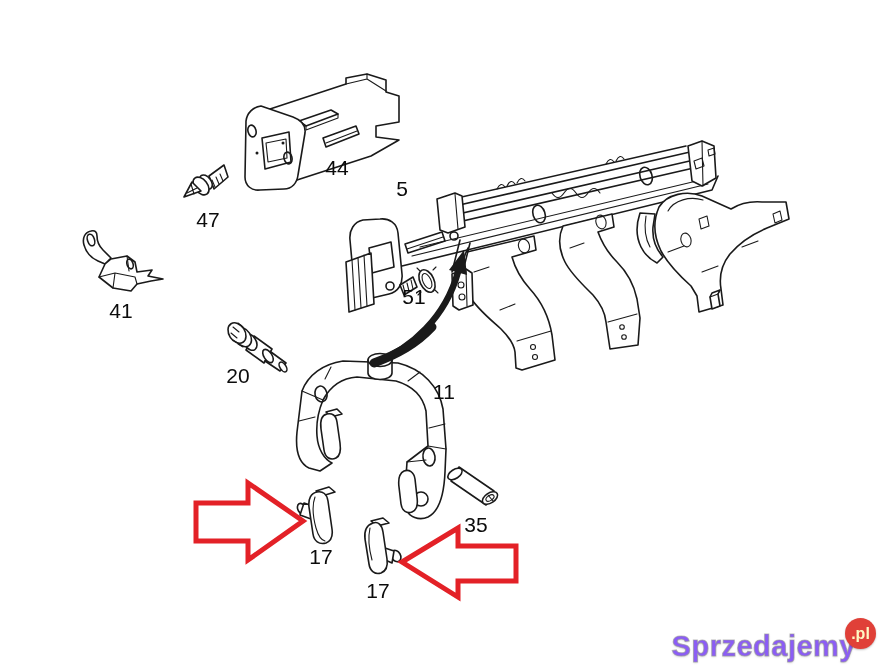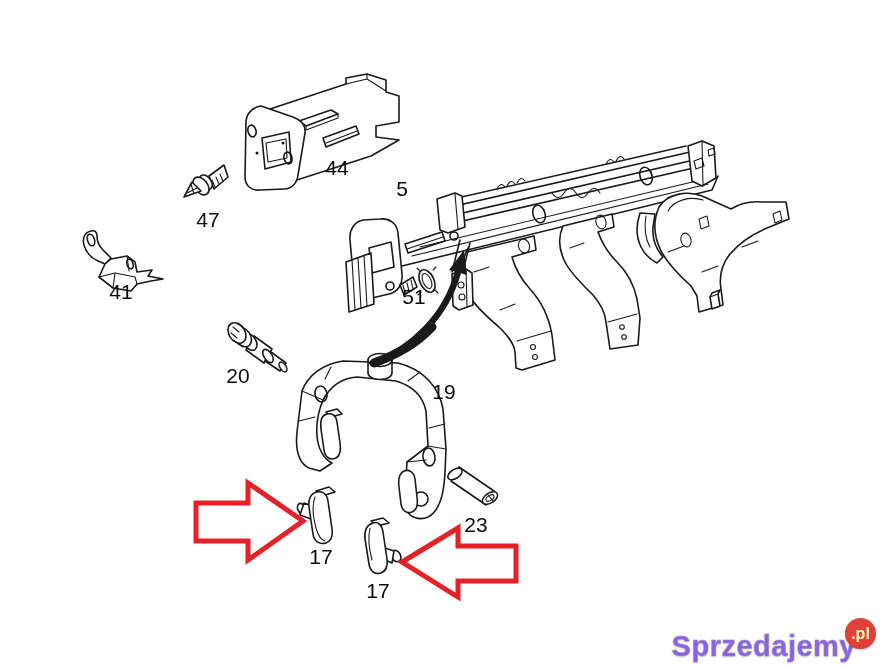--- a/index.html
+++ b/index.html
@@ -21,21 +21,21 @@
   .blk{fill:var(--line-color);stroke:none;}
   .blkline{fill:none;stroke:var(--line-color);stroke-width:6.5;stroke-linecap:round;}
   .blkline2{fill:none;stroke:var(--line-color);stroke-width:9;stroke-linecap:round;}
   .red{fill:none;stroke:var(--accent-red);stroke-width:5;stroke-linejoin:miter;}
   
   .plabel{
     position:absolute;transform:translate(-50%,-50%);
     font-size:21px;color:#0b0b0b;white-space:nowrap;
   }
   .pl0{left:337px;top:168px}.pl1{left:208px;top:220px}.pl2{left:402px;top:189px}
-  .pl3{left:121px;top:292px}.pl4{left:414px;top:297px}.pl5{left:238px;top:376px}
+  .pl3{left:121px;top:311px}.pl4{left:414px;top:297px}.pl5{left:238px;top:376px}
   .pl6{left:444px;top:392px}.pl7{left:476px;top:525px}.pl8{left:321px;top:557px}
   .pl9{left:378px;top:591px}
   
   .watermark{position:absolute;right:10px;bottom:6px;}
   .wm-brand{
     display:inline-block;font-size:29px;font-weight:bold;letter-spacing:.5px;
     color:#8b5cf6;-webkit-text-stroke:1.1px rgba(150,150,150,.6);
     text-shadow:0 1px 2px rgba(120,120,120,.35);padding-right:18px;line-height:1.1;
   }
   .wm-badge{
@@ -230,22 +230,22 @@
       <polygon class="red" points="402,562 458,528 458,546 516,546 516,581 458,581 458,597"></polygon>
     </g>
   </svg>
 
   <div class="plabel pl0">44</div>
   <div class="plabel pl1">47</div>
   <div class="plabel pl2">5</div>
   <div class="plabel pl3">41</div>
   <div class="plabel pl4">51</div>
   <div class="plabel pl5">20</div>
-  <div class="plabel pl6">19</div>
-  <div class="plabel pl7">23</div>
+  <div class="plabel pl6">11</div>
+  <div class="plabel pl7">35</div>
   <div class="plabel pl8">17</div>
   <div class="plabel pl9">17</div>
 
   <div class="watermark">
     <span class="wm-brand">Sprzedajemy</span>
     <span class="wm-badge">.pl</span>
   </div>
 
 </div>
 

